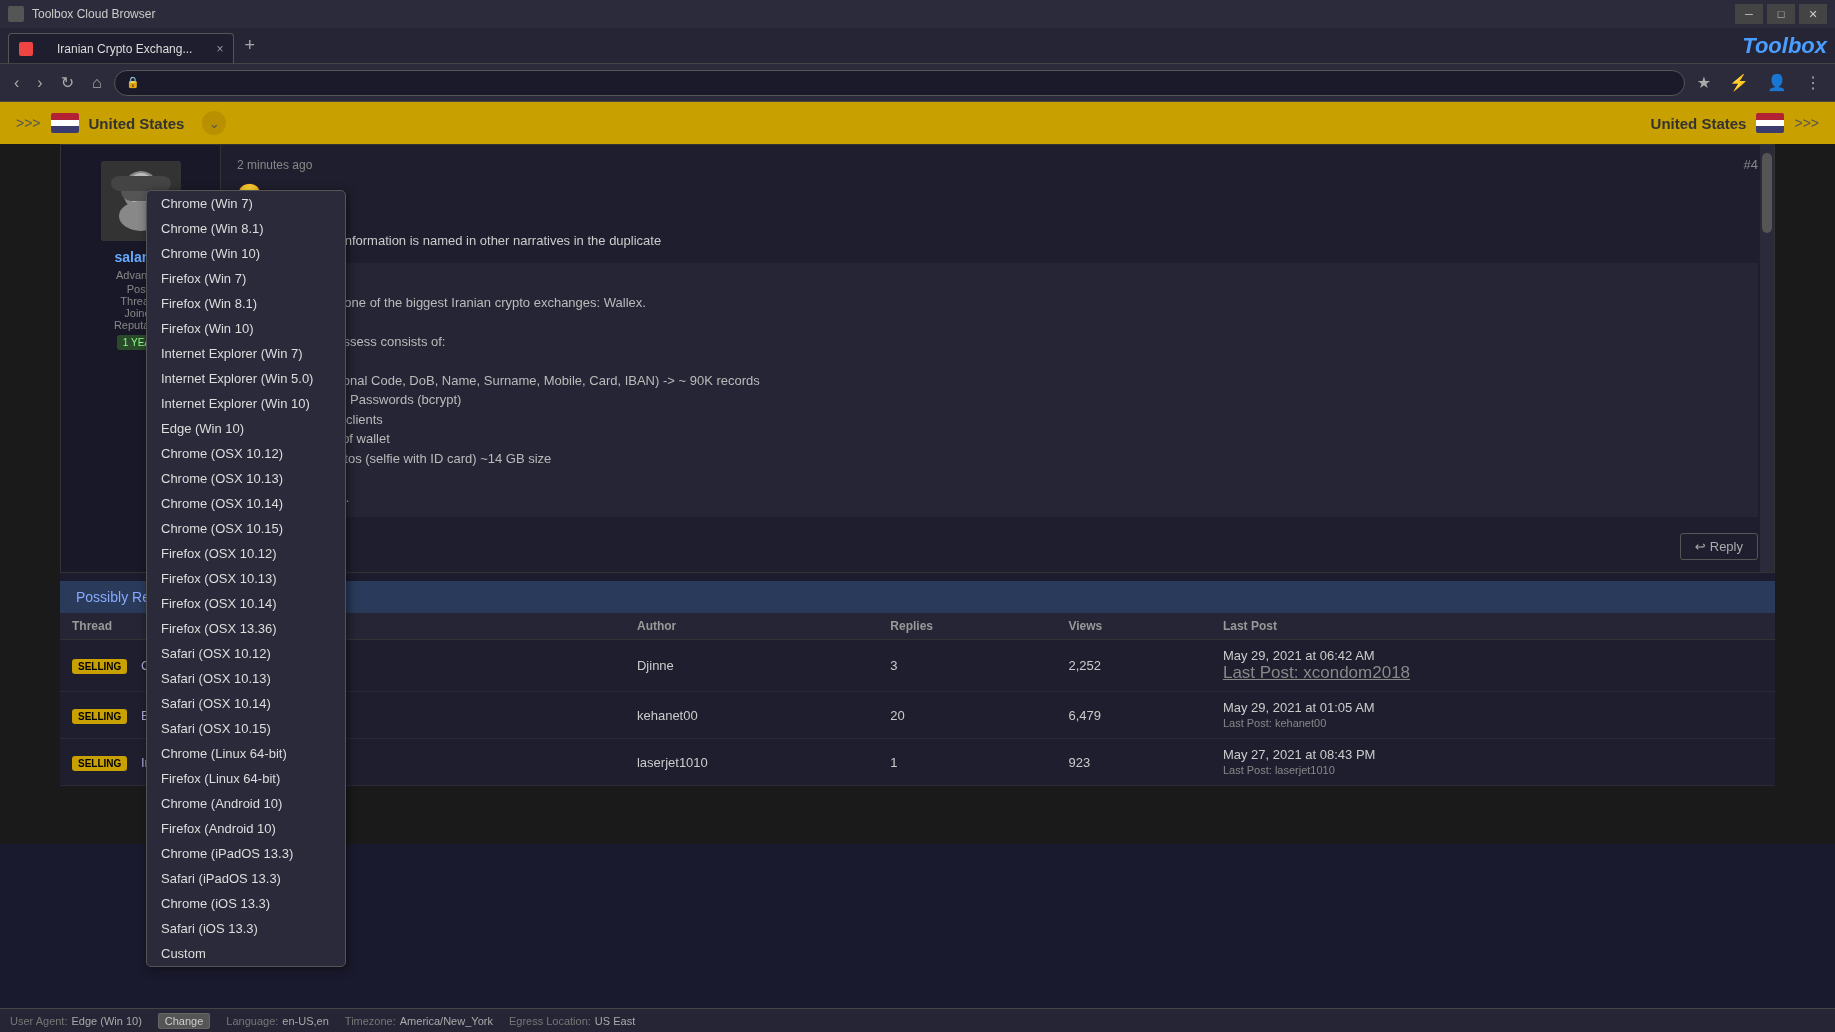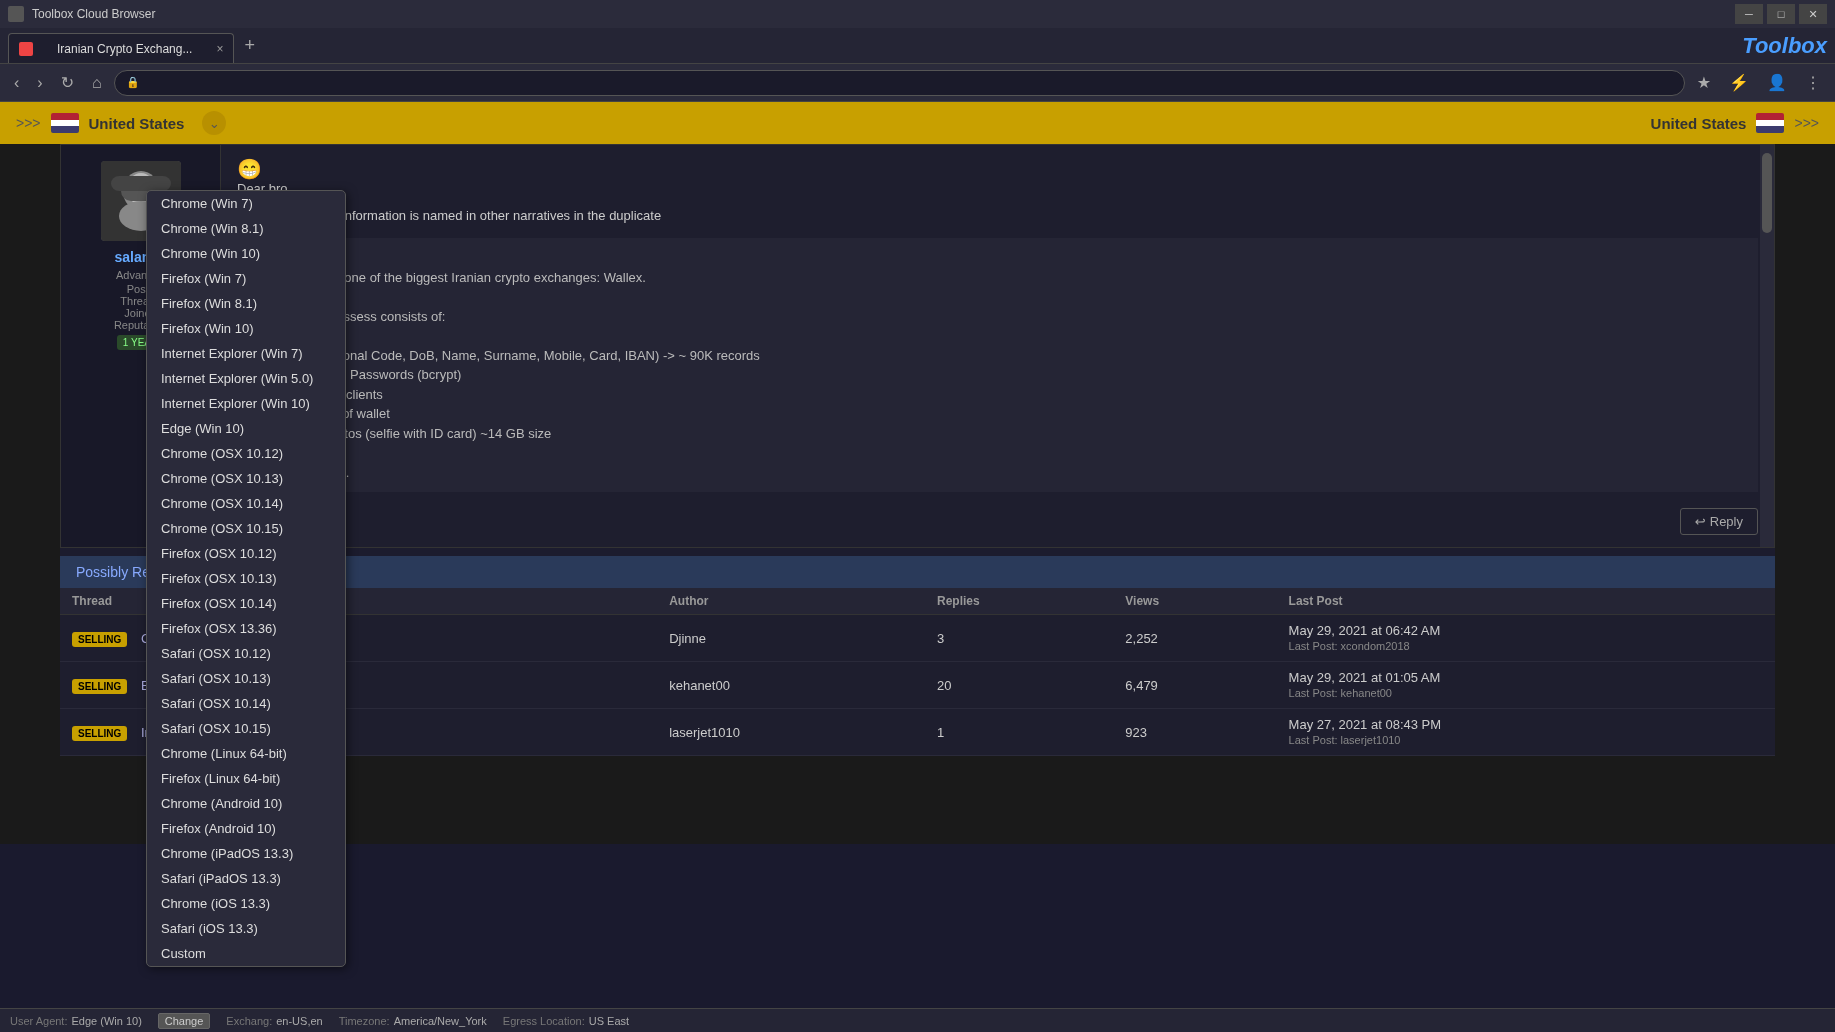--- a/index.html
+++ b/index.html
@@ -347,20 +347,24 @@
         <div class="post-username">salamm</div>
         <div class="post-rank">Advanced</div>
         <div class="post-meta-label">Posts</div>
         <div class="post-meta-label">Threads</div>
         <div class="post-meta-label">Joined</div>
         <div class="post-meta-label">Reputation</div>
         <div class="post-badge">1 YEAR</div>
       </div>
 
       <div class="post-body">
+        <div class="post-header">
+          <span class="post-time">2 minutes ago</span>
+          <span class="post-num">#4</span>
+        </div>
         <div class="emoji">😁</div>
         <div class="dear-bro">Dear bro</div>
         <div class="post-text">fake because this information is named in other narratives in the duplicate</div>
 
         <div class="quote-block">
           <div class="quote-header">
             <span>Wrote:</span>
             <span class="quote-arrow">➜</span>
           </div>
           <div class="quote-text">
@@ -439,21 +443,21 @@
         <tr>
       <td>
         <span class="selling-badge">SELLING</span>
         <a href="#" class="thread-link">Crypt... BIG</a>
       </td>
       <td>Djinne</td>
       <td>3</td>
       <td>2,252</td>
       <td>
         May 29, 2021 at 06:42 AM<br>
-        <span style="color:#888;font-size:11px;">Last Post: xcondom2018</span>
+        <span style="color:#888;font-size:17px;text-decoration:underline;">Last Post: xcondom2018</span>
       </td>
     </tr>
             <tr>
       <td>
         <span class="selling-badge">SELLING</span>
         <a href="#" class="thread-link">Exch... Global Users</a>
       </td>
       <td>kehanet00</td>
       <td>20</td>
       <td>6,479</td>
@@ -482,21 +486,21 @@
   </div>
 </div>
 
 <div class="status-bar">
   <div class="status-item">
     <span class="status-label">User Agent:</span>
     <span>Edge (Win 10)</span>
   </div>
   <button style="background:#555;border:1px solid #666;color:#ccc;font-size:11px;padding:1px 6px;cursor:pointer;border-radius:2px;text-align:center;">Change</button>
   <div class="status-item">
-    <span class="status-label">Exchang:</span>
+    <span class="status-label">Language:</span>
     <span>en-US,en</span>
   </div>
   <div class="status-item">
     <span class="status-label">Timezone:</span>
     <span>America/New_York</span>
   </div>
   <div class="status-item">
     <span class="status-label">Egress Location:</span>
     <span>US East</span>
   </div>

